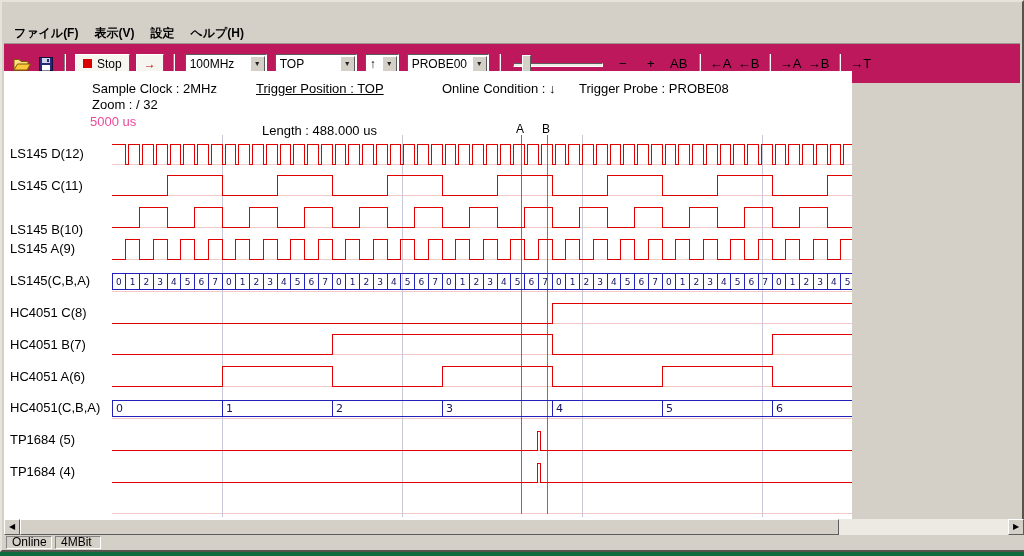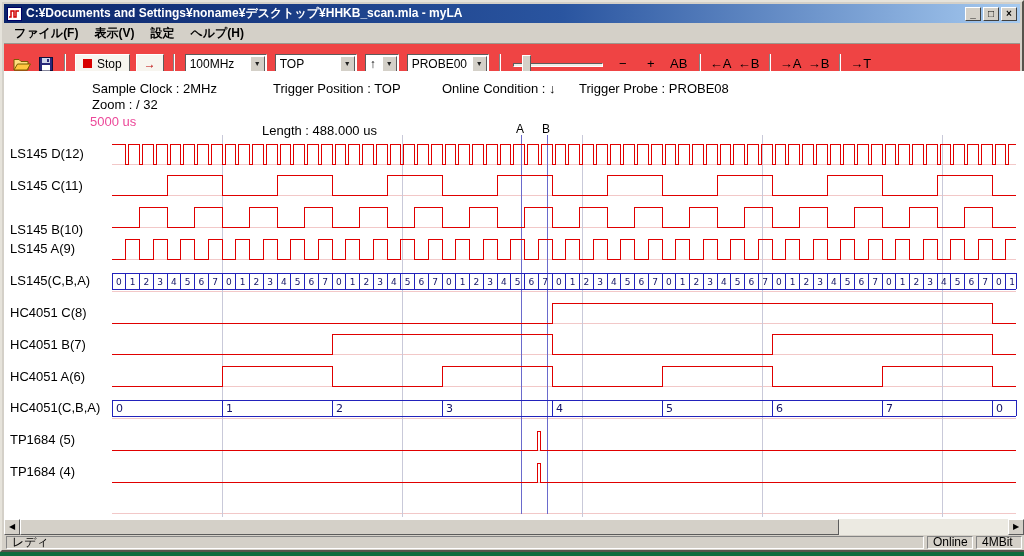--- a/index.html
+++ b/index.html
@@ -18,21 +18,21 @@
   .tb-btn { width:16px; height:14px; margin-left:2px; background:#d4d0c8; color:#000;
             border:1px solid; border-color:#fff #404040 #404040 #fff;
             font-size:10px; line-height:11px; text-align:center; font-weight:bold; }
 
   
   .menubar { position:absolute; left:2px; top:21px; right:2px; height:20px; background:#d4d0c8;
              display:flex; align-items:center; font-size:12px; color:#000; padding-left:2px;font-weight:bold; }
   .menu-item { padding:2px 8px; white-space:nowrap; }
 
   
-  .toolbar { position:absolute; left:2px; top:41px; right:2px; height:40px; background:#ef4444;
+  .toolbar { position:absolute; left:2px; top:41px; right:2px; height:40px; background:#be185d;
              border-top:1px solid #9a978e; display:flex; align-items:center; padding-left:6px;text-align:center; }
   .tool-sep { width:2px; height:20px; border-left:1px solid #848484; border-right:1px solid #fff; margin:0 6px; }
   .icon-btn { width:24px; height:22px; display:flex; align-items:center; justify-content:center; }
   .push-btn { height:20px; background:#f7f5ef; border:1px solid; border-color:#fff #5c5c5c #5c5c5c #fff;
               font-size:12px; color:#000; display:inline-flex; align-items:center; padding:0 7px; margin:0 3px; white-space:nowrap; }
   .stop-square { width:9px; height:9px; background:#d80000; display:inline-block; margin-right:5px; }
   .run-btn { color:#bb0000; font-weight:bold; justify-content:center; min-width:26px; }
   .combo { height:20px; width:82px; background:#fff; border:1px solid; border-color:#5c5c5c #fff #fff #5c5c5c;
            position:relative; display:flex; align-items:center; font-size:12px; padding-left:4px; margin:0 4px; }
   .combo.narrow { width:34px; }
@@ -41,21 +41,21 @@
                  display:flex; align-items:center; justify-content:center; }
   .slider { width:90px; height:22px; position:relative; margin:0 6px; }
   .slider-track { position:absolute; left:0; right:0; top:10px; height:4px; background:#efede6;
                   border:1px solid; border-color:#5c5c5c #fff #fff #5c5c5c; }
   .slider-thumb { position:absolute; left:9px; top:2px; width:9px; height:17px; background:#d4d0c8;
                   border:1px solid; border-color:#fff #5c5c5c #5c5c5c #fff; }
   .flat-btn { min-width:24px; height:20px; display:inline-flex; align-items:center; justify-content:center;
               font-size:13px; color:#000; margin:0 2px; white-space:nowrap; }
 
   
-  .main { position:absolute; left:2px; top:69px; width:1020px; height:448px; background:#fff; overflow:hidden; }
+  .main { position:absolute; left:2px; top:69px; width:848px; height:448px; background:#fff; overflow:hidden; }
   .info-item { position:absolute; font-size:13px; color:#000; white-space:nowrap; }
   .time-div { position:absolute; left:86px; top:43px; font-size:13px; color:#ec4899; }
   .cursor-label { position:absolute; top:51px; font-size:12px; color:#000; }
   .sig-label { position:absolute; left:6px; height:16px; line-height:16px; font-size:13px; color:#000; white-space:nowrap; }
   #wave-svg { position:absolute; left:0; top:0; shape-rendering:crispEdges; }
   #wave-svg text { font-family:"DejaVu Sans","Liberation Sans",sans-serif; shape-rendering:auto; }
 
   
   .hscroll { position:absolute; left:2px; top:517px; width:1020px; height:16px; background:#eceae2; }
   .scroll-btn { position:absolute; top:0; width:16px; height:16px; background:#d4d0c8;
@@ -72,30 +72,20 @@
   .status-panel { border:1px solid; border-color:#848484 #fff #fff #848484; padding:0 5px; line-height:11px;
                   display:flex; align-items:center; white-space:nowrap; }
   .status-main { flex:1; }
   .status-small { width:46px; justify-content:flex-start; }
 </style>
 </head>
 <body>
 
 <div class="window">
 
-  <div class="titlebar">
-    <svg class="title-icon" viewBox="0 0 15 14">
-      <rect x="0.5" y="0.5" width="14" height="13" fill="#ffffff" stroke="#000066"></rect>
-      <path d="M2 10 h2 v-6 h3 v6 h2 v-6 h3" stroke="#d00000" fill="none" stroke-width="1.5"></path>
-    </svg>
-    <span class="title-text">C:¥Documents and Settings¥noname¥デスクトップ¥HHKB_scan.mla - myLA</span>
-    <span class="tb-btn">_</span>
-    <span class="tb-btn">□</span>
-    <span class="tb-btn">×</span>
-  </div>
 
   <div class="menubar">
     <span class="menu-item">ファイル(F)</span>
     <span class="menu-item">表示(V)</span>
     <span class="menu-item">設定</span>
     <span class="menu-item">ヘルプ(H)</span>
   </div>
 
   <div class="toolbar">
     <div class="icon-btn">
@@ -151,21 +141,21 @@
     <div class="flat-btn">←B</div>
     <div class="tool-sep"></div>
     <div class="flat-btn">→A</div>
     <div class="flat-btn">→B</div>
     <div class="tool-sep"></div>
     <div class="flat-btn">→T</div>
   </div>
 
   <div class="main">
     <span class="info-item" style="left:88px;top:10px;">Sample Clock : 2MHz</span>
-    <span class="info-item" style="left:269px;top:10px;">Trigger Position : TOP</span>
+    <span class="info-item" style="left:252px;top:10px;text-decoration:underline;">Trigger Position : TOP</span>
     <span class="info-item" style="left:438px;top:10px;">Online Condition : ↓</span>
     <span class="info-item" style="left:575px;top:10px;">Trigger Probe : PROBE08</span>
     <span class="info-item" style="left:88px;top:26px;">Zoom : /  32</span>
     <span class="info-item" style="left:258px;top:26px;margin-top:26px;">Length : 488.000 us</span>
     <span class="time-div">5000 us</span>
     <span class="cursor-label" id="cursor-a-label" style="left: 512px;">A</span>
     <span class="cursor-label" id="cursor-b-label" style="left: 538px;">B</span>
     <div id="signal-labels">
         <div class="sig-label" style="top: 75px;">LS145 D(12)</div>
         <div class="sig-label" style="top: 106.8px;">LS145 C(11)</div>
@@ -367,18 +357,17 @@
       </svg>
   </div>
 
   <div class="hscroll">
     <div class="scroll-btn left">◀</div>
     <div class="scroll-thumb"></div>
     <div class="scroll-btn right">▶</div>
   </div>
 
   <div class="statusbar">
-    <div class="status-panel status-main">レディ</div>
     <div class="status-panel status-small">Online</div>
     <div class="status-panel status-small">4MBit</div>
   </div>
 
 </div>
 
 </body></html>

